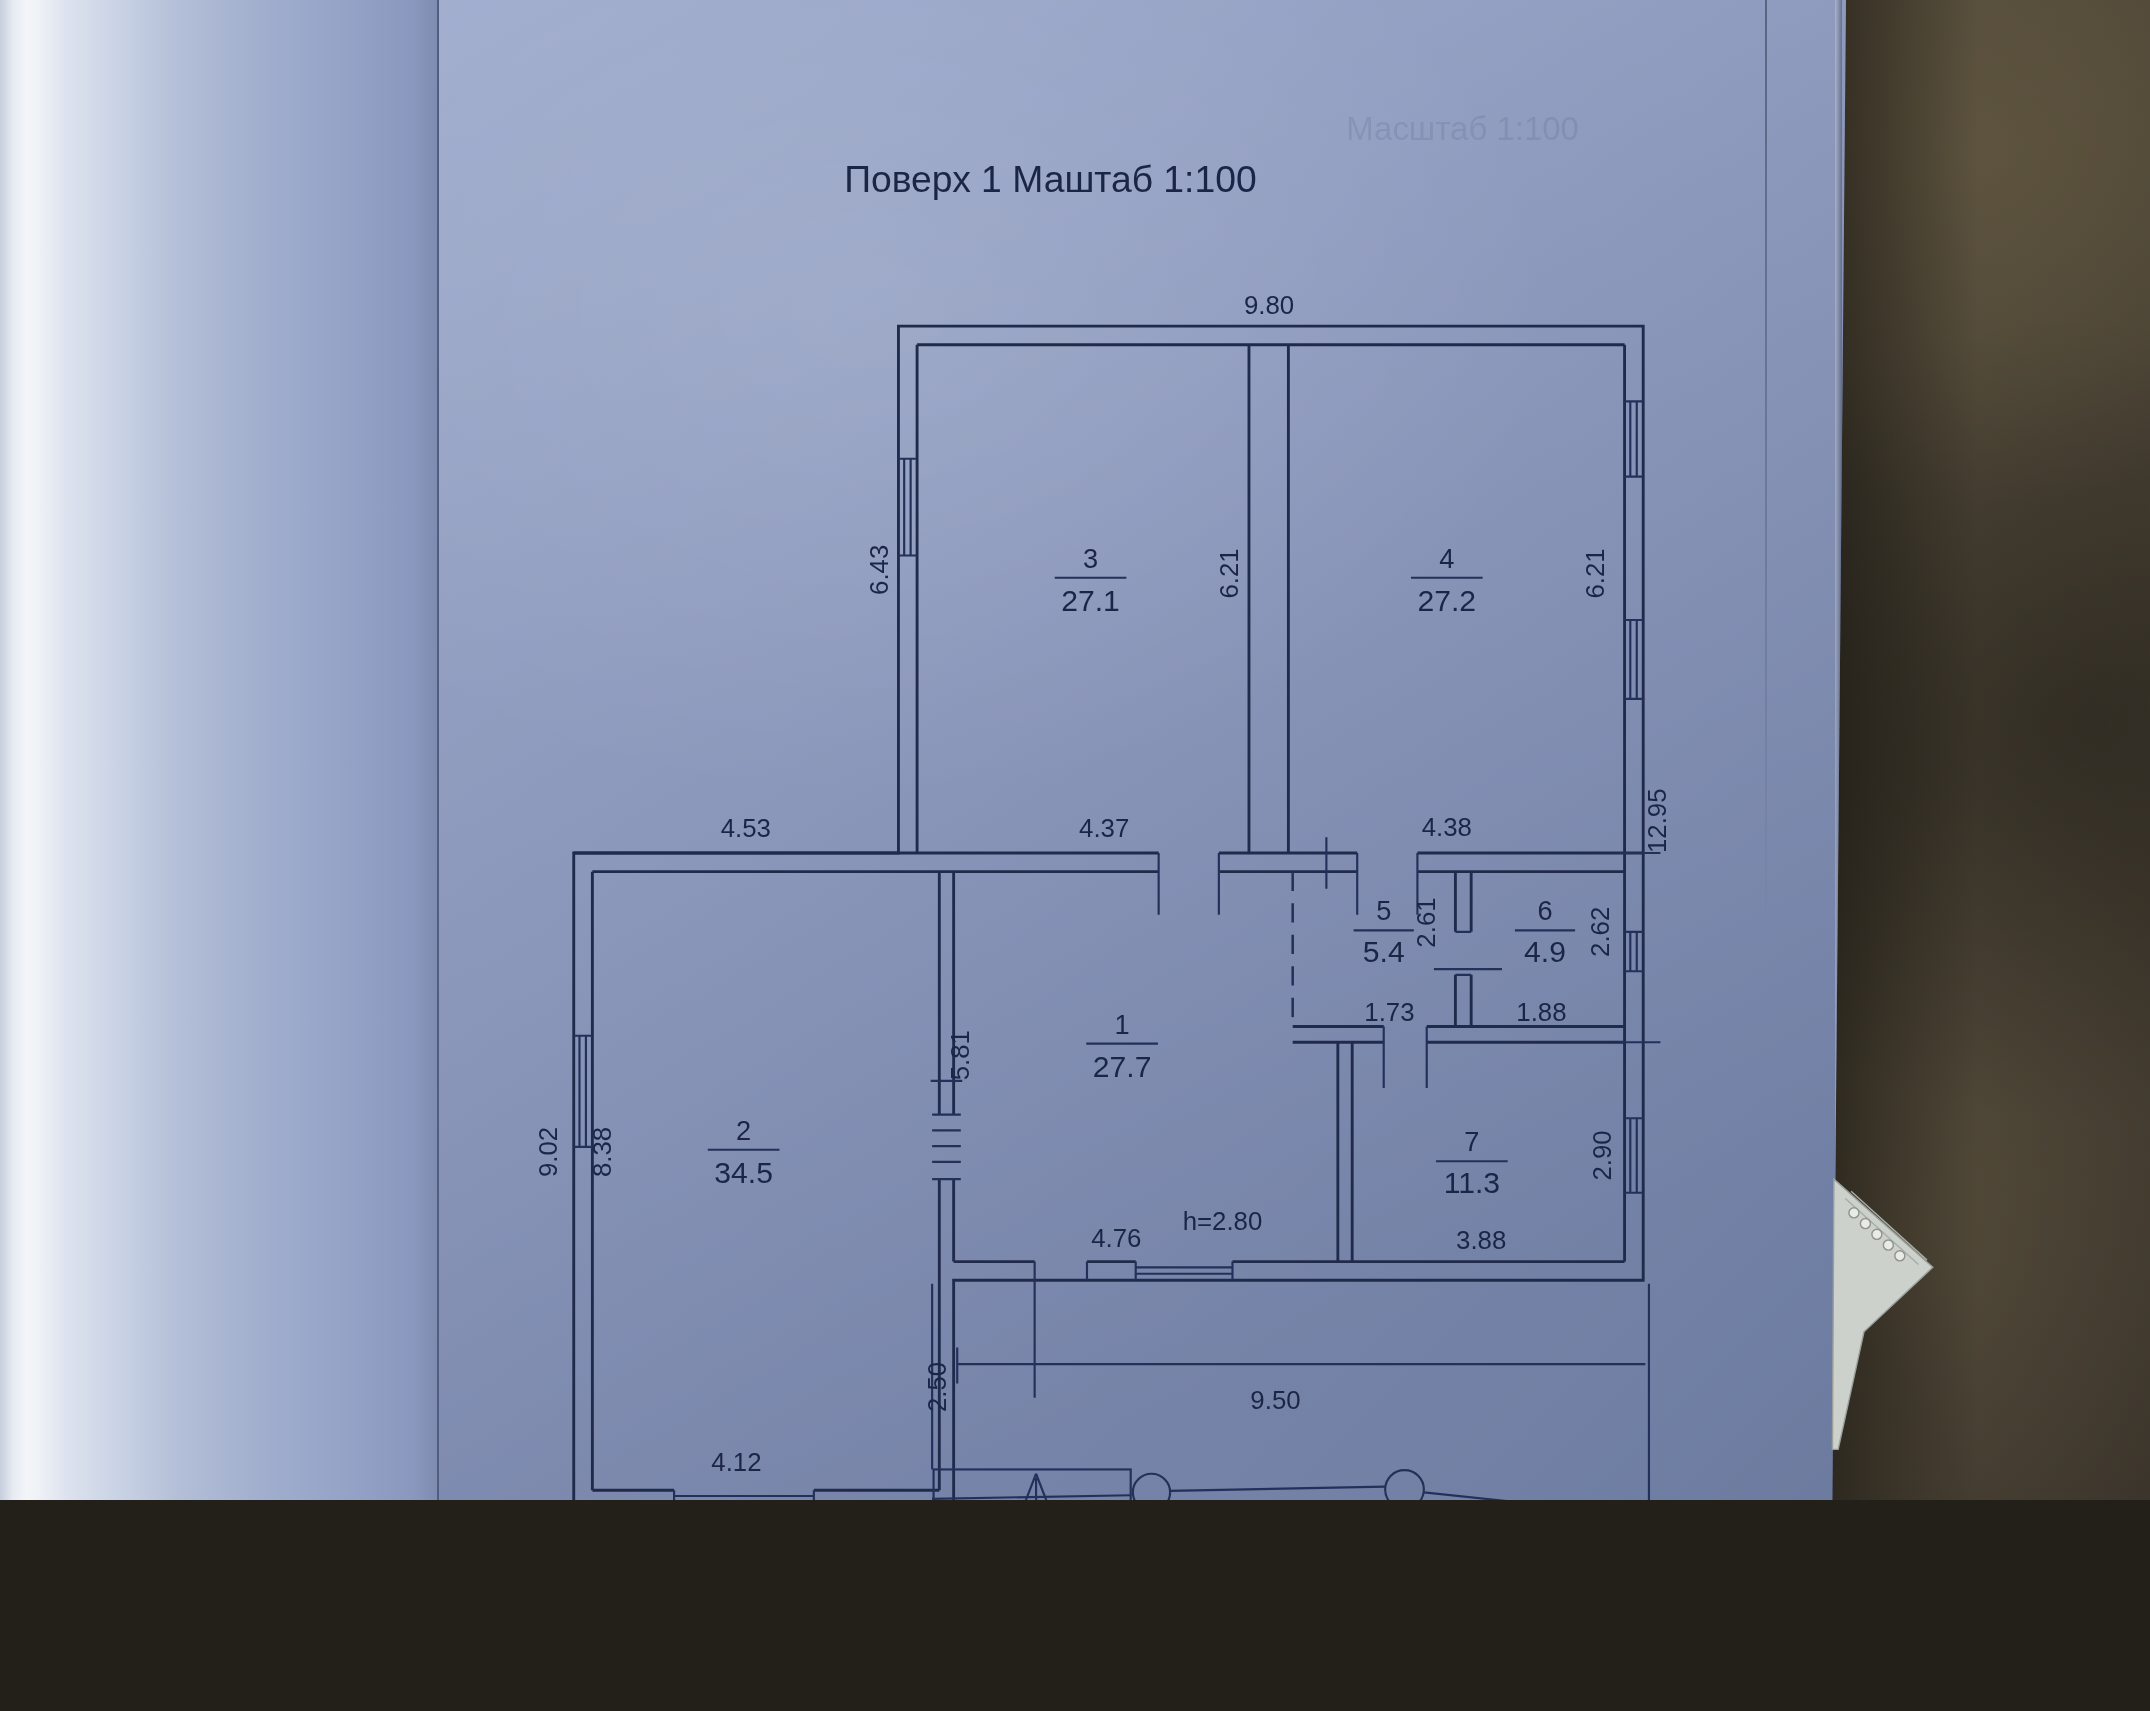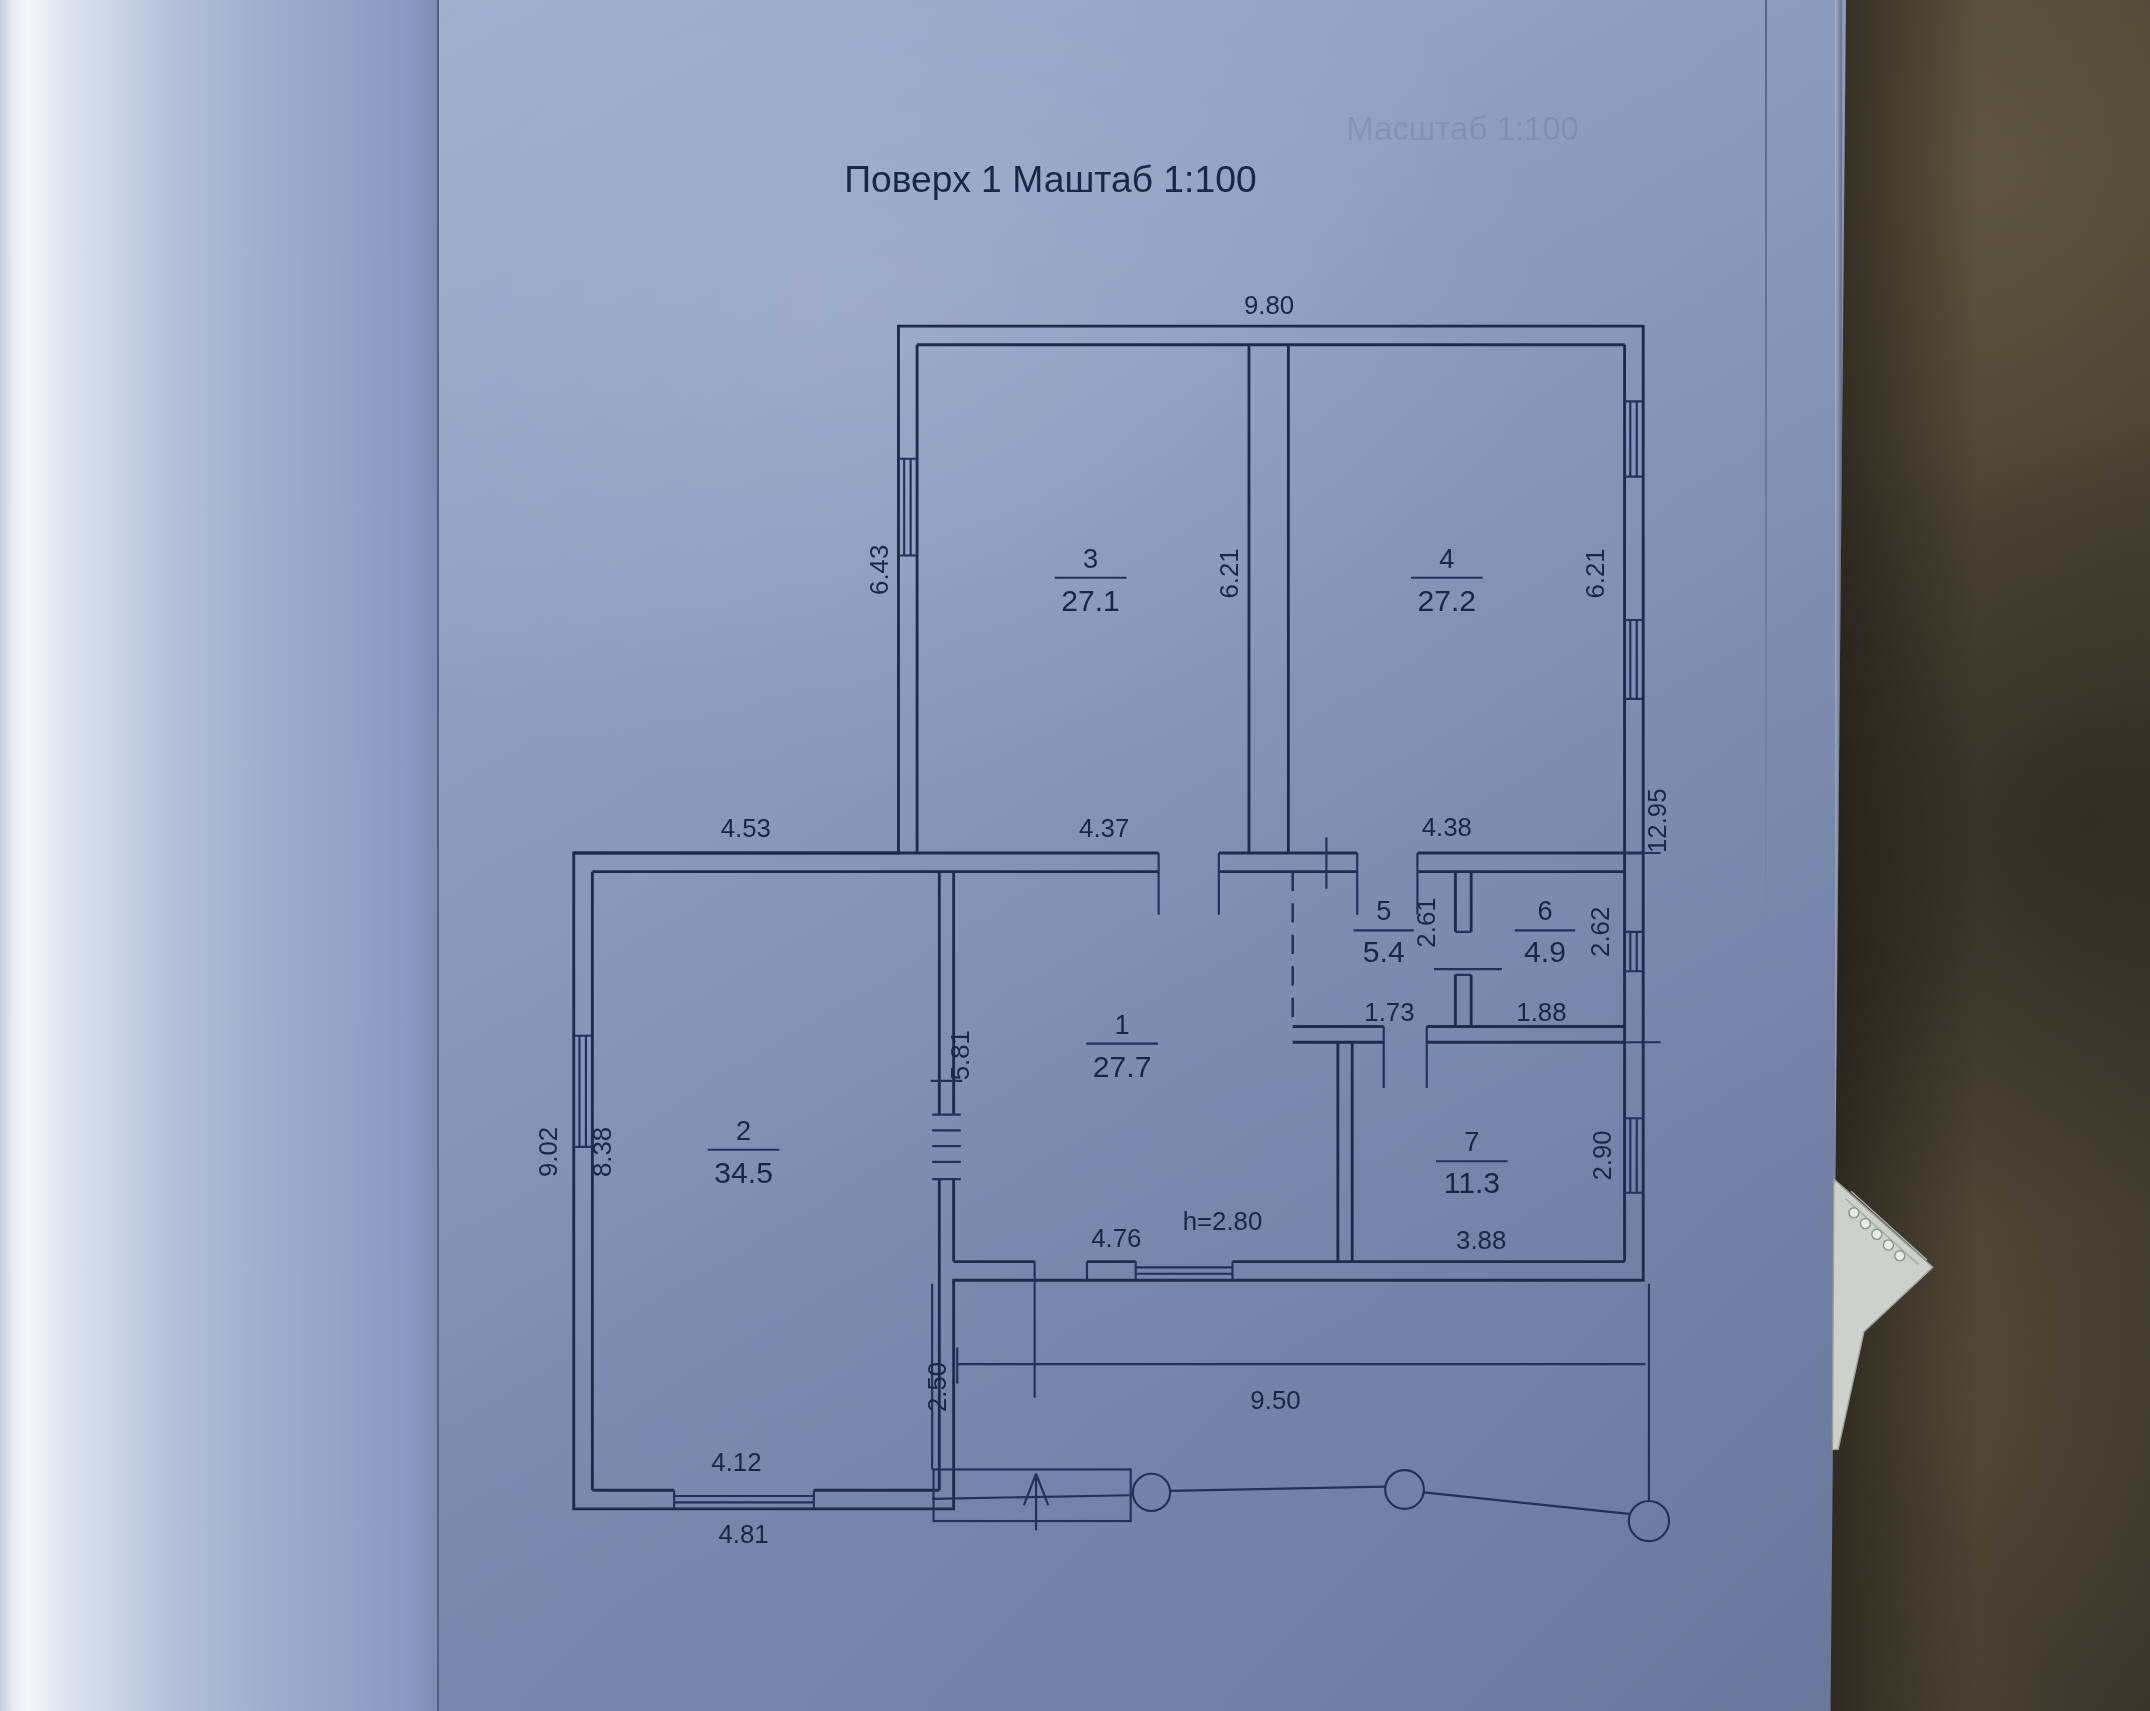--- a/index.html
+++ b/index.html
@@ -1,17 +1,17 @@
 <!DOCTYPE html>
 <html style="font-size:11.5px"><head>
 <meta charset="utf-8">
 <style>
   html,body{margin:0;padding:0;background:#23201a;}
   .photo{
-    position:relative;width:2151px;height:1711px;overflow:hidden;
+    position:relative;width:2151px;height:1500px;overflow:hidden;
     font-family:"Liberation Sans","DejaVu Sans",sans-serif;
     background:
       radial-gradient(645px 502px at 92% 10%, rgba(110,98,70,.45), rgba(0,0,0,0) 70%),
       radial-gradient(717px 574px at 97% 48%, rgba(35,32,25,.55), rgba(0,0,0,0) 70%),
       radial-gradient(574px 645px at 88% 82%, rgba(125,110,78,.30), rgba(0,0,0,0) 70%),
       linear-gradient(55deg, rgba(0,0,0,0) 42%, rgba(160,142,104,.22) 52%, rgba(0,0,0,0) 62%),
       linear-gradient(115deg,#3b352a 0%,#4b4336 30%,#5c5240 55%,#4e4637 75%,#38322a 100%);
   }
   
   .page-shadow{

